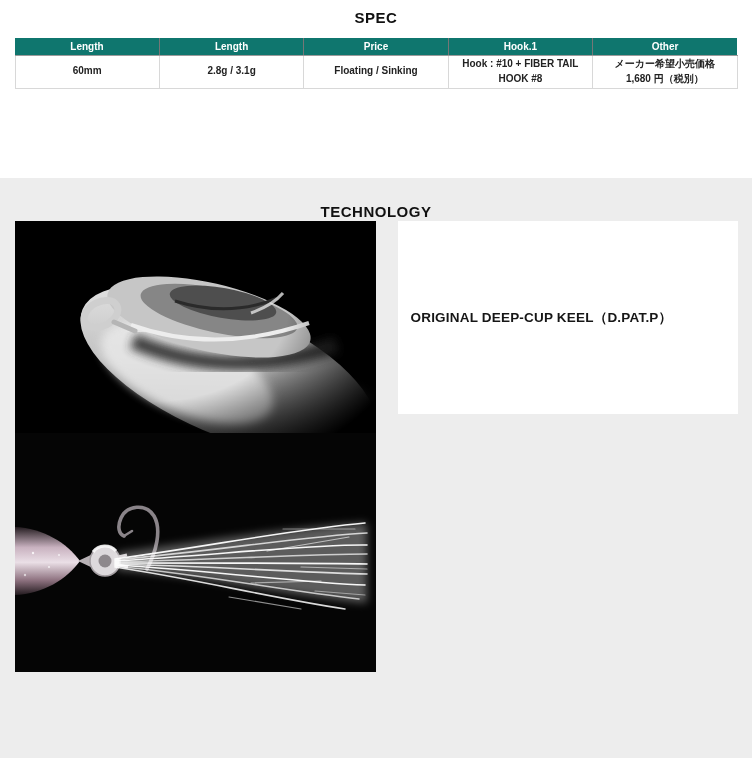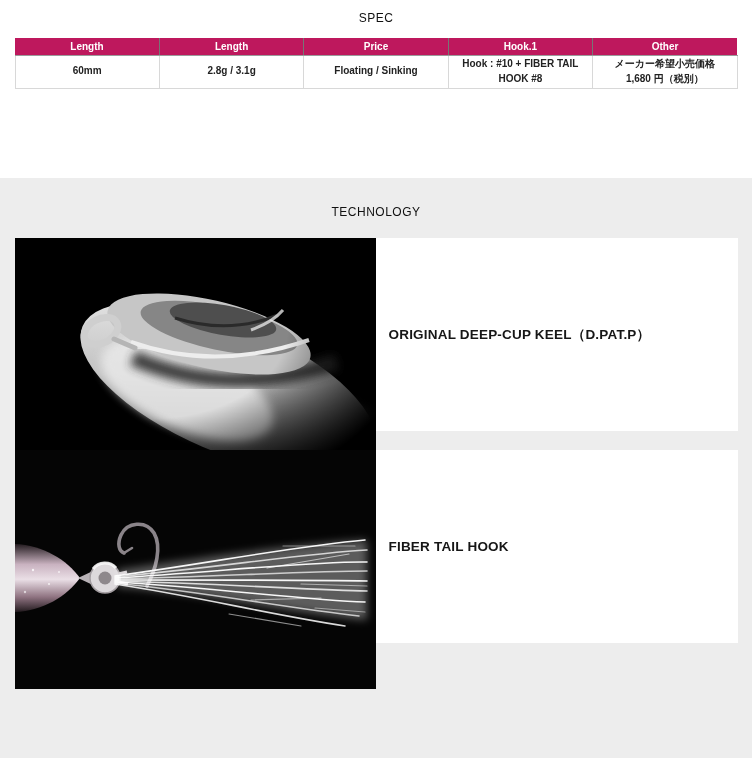--- a/index.html
+++ b/index.html
@@ -12,36 +12,36 @@
   }
 
   
   .spec-section {
     background:#ffffff;
     height:178px;
     padding-top:9px;
   }
   .section-title {
     text-align:center;
-    font-size:12px;
-    font-weight:400;
+    font-size:15px;
+    font-weight:700;
     letter-spacing:.5px;
     line-height:18px;
     color:#111;
   }
   .spec-section .section-title { margin-bottom:11px; }
 
   table.spec-table {
     width:723px;
     margin:0 auto;
     border-collapse:collapse;
     table-layout:fixed;
   }
   table.spec-table th {
-    background:#be185d;
+    background:#0f766e;
     color:#ffffff;
     font-size:10px;
     font-weight:700;
     height:17px;
     border-left:1px solid #767676;
     border-bottom:1px solid #9b9b9b;
   }
   table.spec-table th:first-child { border-left:none; }
   table.spec-table td {
     background:#ffffff;
@@ -54,27 +54,28 @@
     color:#222;
     line-height:1.45;
   }
 
   
   .tech-section {
     background:#ededed;
     height:580px;
     padding-top:25px;
   }
-  .tech-section .section-title { margin-bottom:17px; }
+  .tech-section .section-title { }
 
   .tech-row {
     width:723px;
     height:193px;
     margin:0 auto 19px auto;
     display:flex;
+    gap:22px;
   }
   .tech-image {
     width:361px;
     height:239px;
     background:#000;
     flex:0 0 361px;
   }
   .tech-image svg { display:block; }
   .tech-caption {
     flex:1;
@@ -216,15 +217,14 @@
         <g stroke="#ffffff" fill="none" stroke-width="1.2" stroke-linecap="round">
           <path d="M252 118 L 334 104" opacity="0.6"></path>
           <path d="M236 150 L 306 148" opacity="0.5"></path>
           <path d="M214 164 L 286 176" opacity="0.55"></path>
           <path d="M268 96 L 340 96" opacity="0.45"></path>
           <path d="M286 134 L 352 136" opacity="0.5"></path>
           <path d="M300 158 L 350 162" opacity="0.45"></path>
         </g>
       </svg>
     </div>
-    <div class="tech-caption">FIBER TAIL HOOK</div>
   </div>
 </div>
 
 </body></html>

